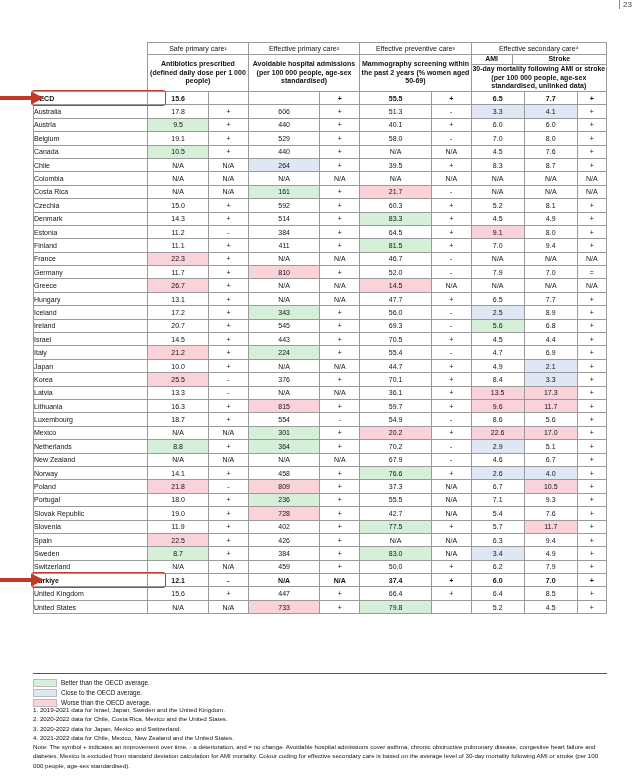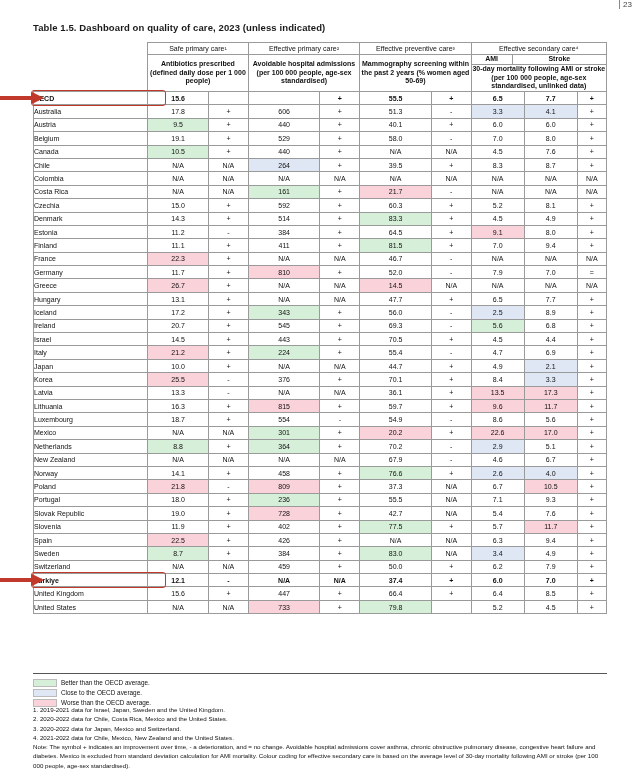--- a/index.html
+++ b/index.html
@@ -35,21 +35,20 @@
   .arrow svg{display:block;}
   .hl{position:absolute;border:1.6px solid #c0392b;border-radius:3px;pointer-events:none;}
 </style>
 </head>
 <body>
 
 <div class="page">
 
   <div class="pagenum"><span class="bar">23</span></div>
 
-  <div class="title">Table 1.5. Dashboard on quality of care, 2023 (unless indicated)</div>
 
   <table class="main">
     <colgroup>
       <col class="c-name">
         <col class="c-val">
         <col class="c-sym">
       <col class="c-val2">
         <col class="c-sym">
       <col class="c-val2">
         <col class="c-sym">

